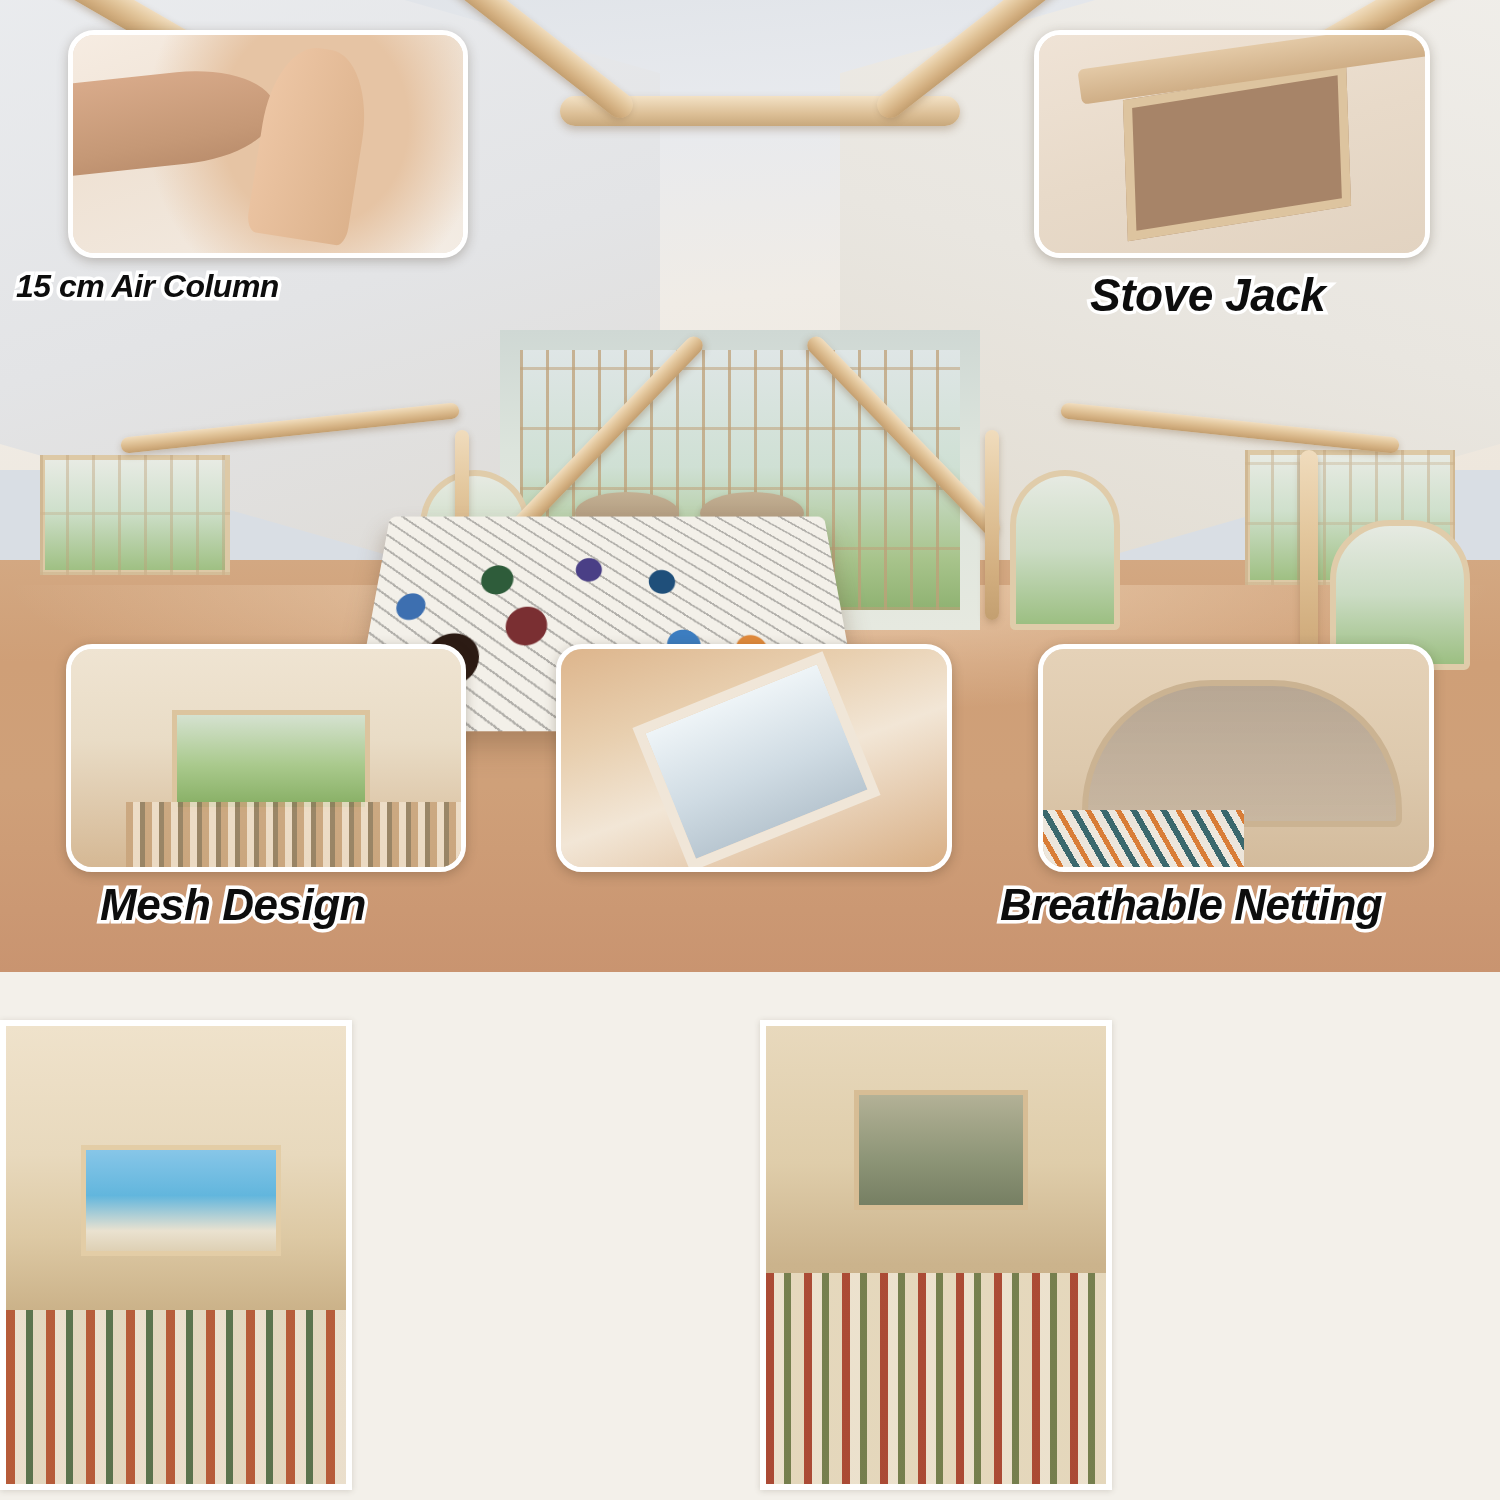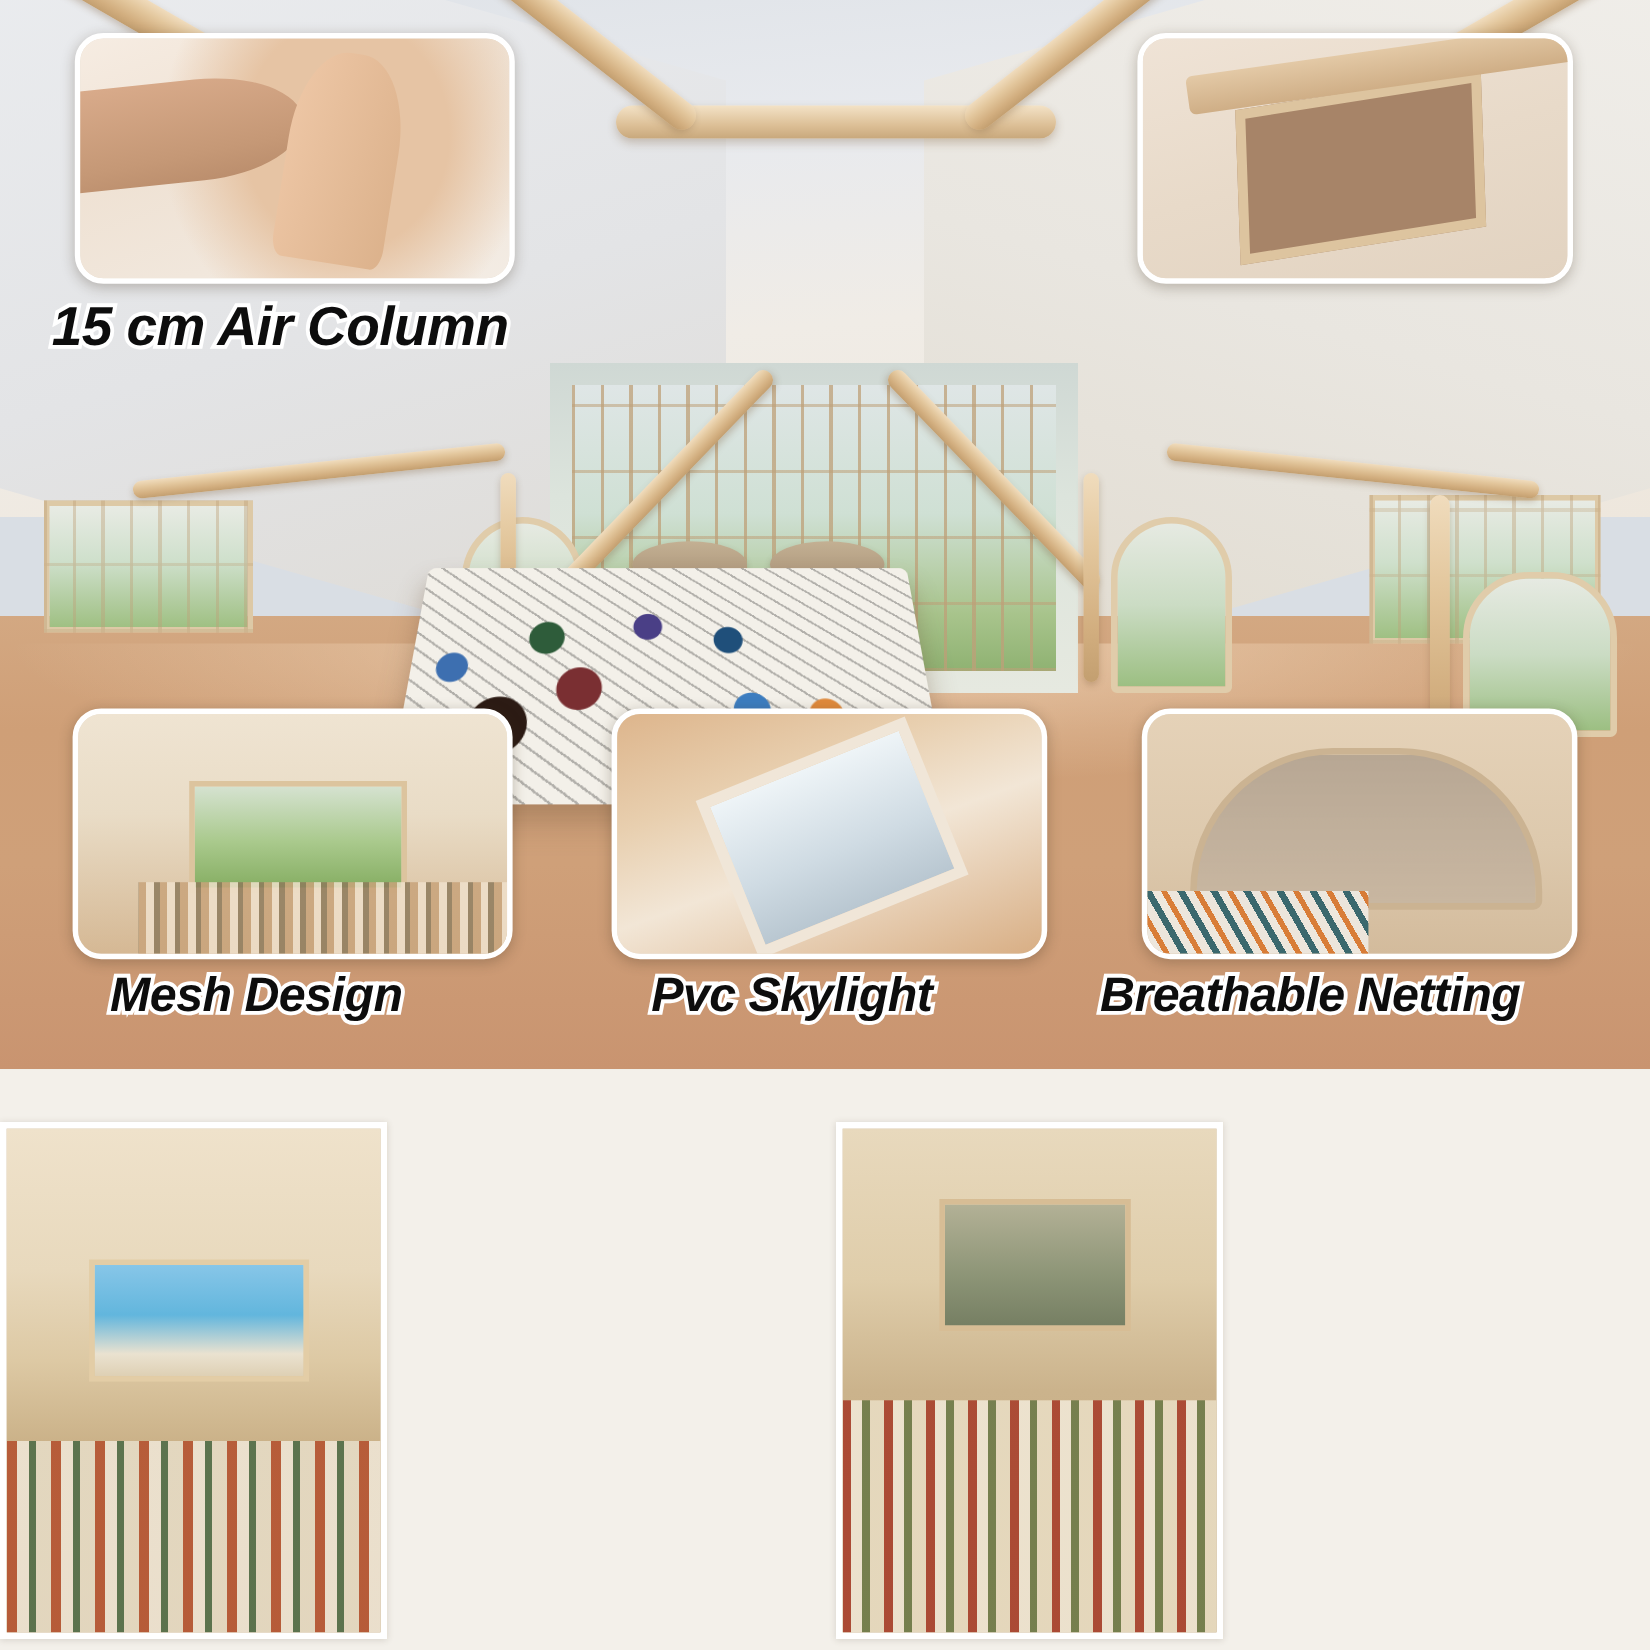--- a/index.html
+++ b/index.html
@@ -291,35 +291,35 @@
 
   <div class="pillow" style="left:575px;top:492px;"></div>
   <div class="pillow" style="left:700px;top:492px;"></div>
   <div class="bed">
     <div class="bed-art"></div>
   </div>
 
   <div class="inset" style="left:68px;top:30px;width:400px;height:228px;">
     <div class="art-aircol"></div>
   </div>
-  <div class="feat-label" style="left:47px;top:268px;font-size:50px;">15 cm Air Column</div>
+  <div class="feat-label" style="left:16px;top:268px;font-size:32px;">15 cm Air Column</div>
 
   <div class="inset" style="left:1034px;top:30px;width:396px;height:228px;">
     <div class="art-stove"></div>
   </div>
+  <div class="feat-label" style="left:1090px;top:268px;font-size:46px;">Stove Jack</div>
 
   <div class="inset" style="left:66px;top:644px;width:400px;height:228px;">
     <div class="art-mesh"></div>
   </div>
   <div class="feat-label" style="left:100px;top:880px;font-size:44px;font-style:italic;">Mesh Design</div>
 
   <div class="inset" style="left:556px;top:644px;width:396px;height:228px;">
     <div class="art-sky"></div>
   </div>
-  <div class="feat-label" style="left:592px;top:880px;font-size:44px;">Pvc Skylight</div>
 
   <div class="inset" style="left:1038px;top:644px;width:396px;height:228px;">
     <div class="art-net"></div>
   </div>
   <div class="feat-label" style="left:1000px;top:880px;font-size:44px;">Breathable Netting</div>
 </div>
 
 <div class="bottom">
 
   <div class="photo-card" style="left:0px;top:48px;width:352px;height:470px;">

